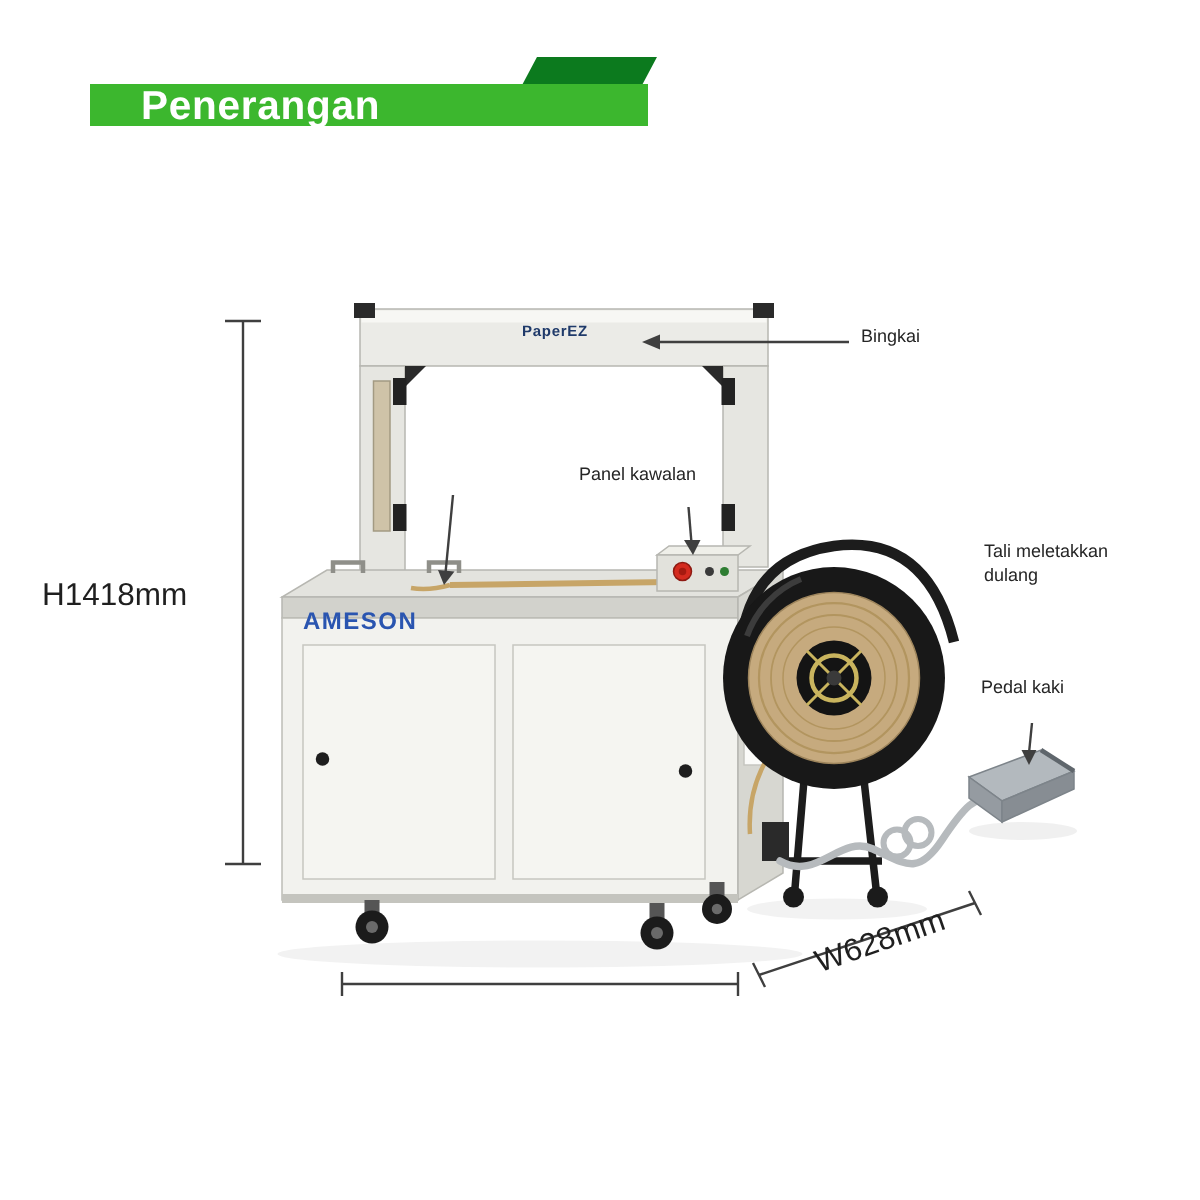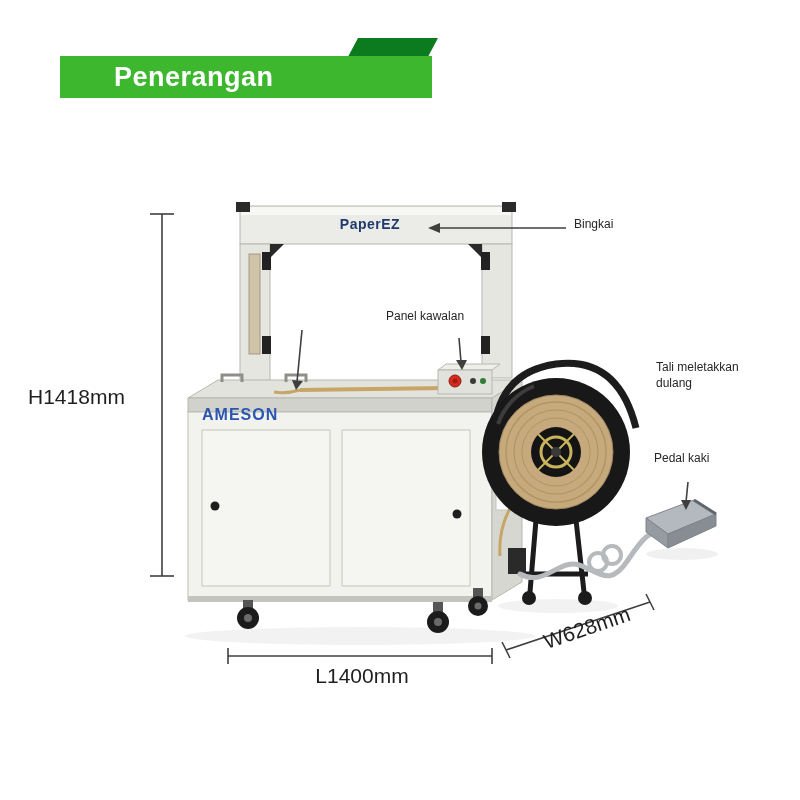--- a/index.html
+++ b/index.html
@@ -8,34 +8,34 @@
     font-family:"Liberation Sans",sans-serif;color:var(--text,#262626);
   }
   .machine-svg{position:absolute;left:0;top:0;z-index:0;}
   
   .banner-accent{
     position:absolute;left:358px;top:38px;width:80px;height:32px;
     background:var(--banner-dark-green,#0c7a1e);
     transform:skewX(-28deg);transform-origin:100% 0;z-index:1;
   }
   .banner{
-    position:absolute;left:60px;top:56px;width:372px;height:42px;
+    position:absolute;left:60px;top:56px;width:372px;height:28px;
     background:var(--banner-green,#3cb72e);z-index:2;
-    display:flex;align-items:center;padding-left:54px;box-sizing:border-box;
+    display:flex;align-items:center;padding-left:34px;box-sizing:border-box;
   }
   .banner .title{
     color:#ffffff;font-size:27px;font-weight:bold;letter-spacing:0.5px;
   }
   
   .label{position:absolute;z-index:3;font-size:12px;line-height:1.2;white-space:nowrap;}
   .label.wrap{white-space:normal;line-height:1.32;}
   .dim{position:absolute;z-index:3;font-size:21px;color:#1f1f1f;white-space:nowrap;}
   .model-label{
     position:absolute;z-index:3;left:320px;top:216px;width:100px;text-align:center;
-    font-size:14px;font-weight:bold;color:var(--model-navy,#1f3a6a);letter-spacing:0.5px;
+    font-size:10px;font-weight:bold;color:var(--model-navy,#1f3a6a);letter-spacing:0.5px;
   }
   .brand-logo{
     position:absolute;z-index:3;left:202px;top:406px;
     font-size:16px;font-weight:bold;color:var(--brand-blue,#2a55b0);letter-spacing:1px;
   }
 </style>
 </head>
 <body>
 
 <div class="canvas">
@@ -163,16 +163,15 @@
 
   <div class="model-label">PaperEZ</div>
   <div class="brand-logo">AMESON</div>
 
   <div class="label" style="left:574px;top:217px;">Bingkai</div>
   <div class="label wrap" style="left:656px;top:360px;width:120px;">Tali meletakkan dulang</div>
   <div class="label" style="left:386px;top:309px;">Panel kawalan</div>
   <div class="label" style="left:654px;top:451px;text-align:center;">Pedal kaki</div>
 
   <div class="dim" style="left:28px;top:385px;">H1418mm</div>
-  <div class="dim" style="left:292px;top:664px;width:140px;text-align:center;">L1400mm</div>
   <div class="dim" style="left:542px;top:616px;transform:rotate(-19deg);">W628mm</div>
 
 </div>
 
 </body></html>

